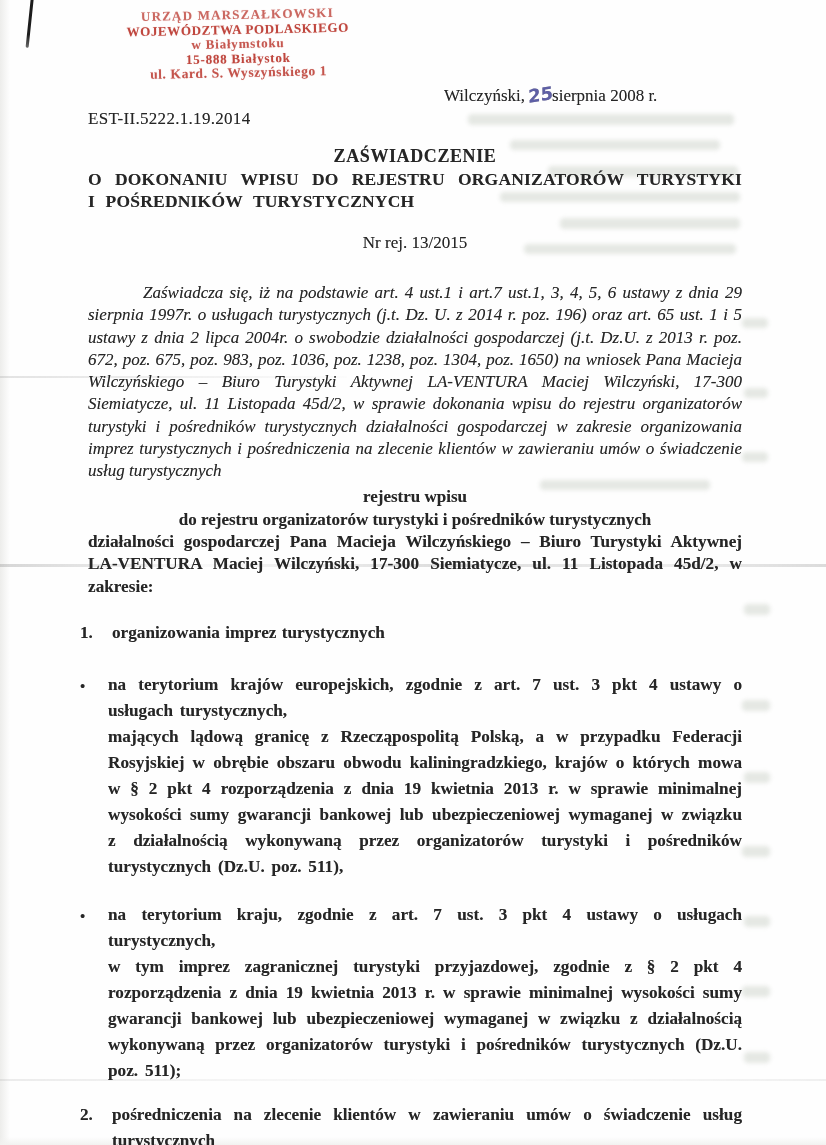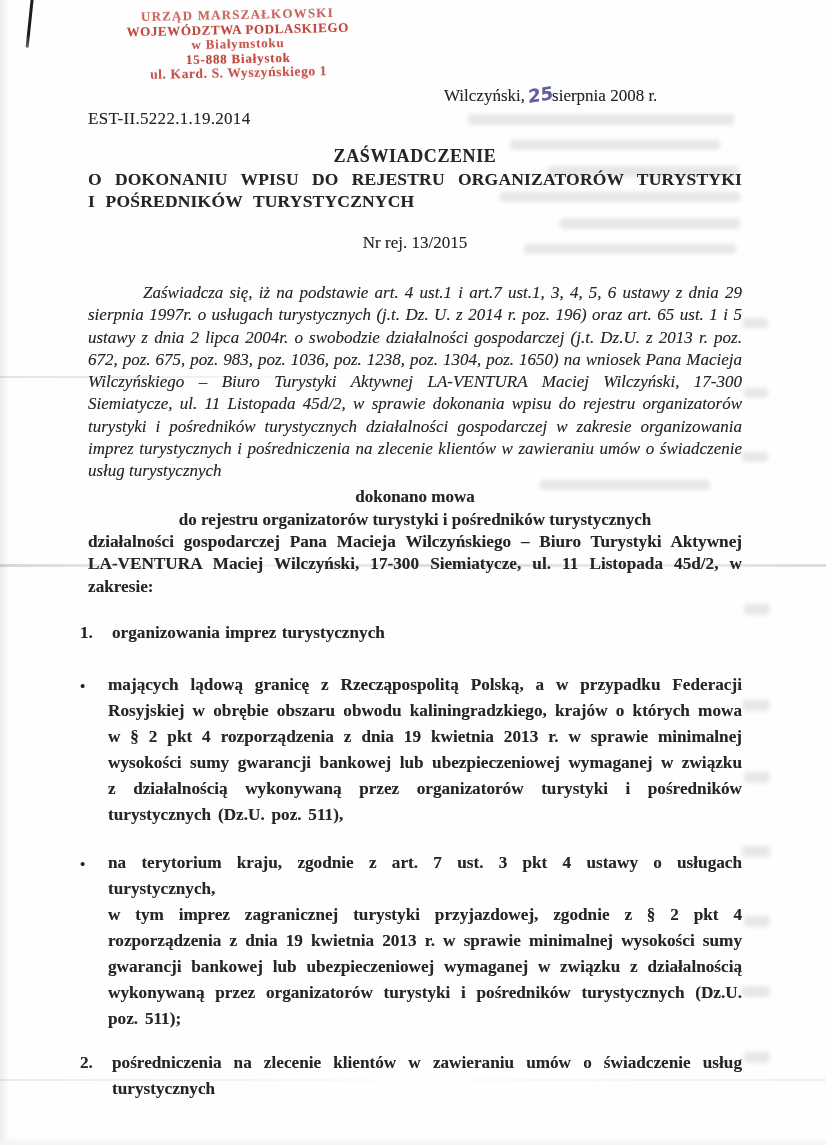--- a/index.html
+++ b/index.html
@@ -173,34 +173,35 @@
 
   <div class="refline soft">EST-II.5222.1.19.2014</div>
 
   <div class="doc-body">
     <div class="title soft">ZAŚWIADCZENIE</div>
     <div class="subtitle soft">O DOKONANIU WPISU DO REJESTRU ORGANIZATORÓW TURYSTYKI I POŚREDNIKÓW TURYSTYCZNYCH</div>
     <div class="regnum soft">Nr rej. 13/2015</div>
 
     <div class="intro soft">Zaświadcza się, iż na podstawie art. 4 ust.1 i art.7 ust.1, 3, 4, 5, 6 ustawy z dnia 29 sierpnia 1997r. o usługach turystycznych (j.t. Dz. U. z 2014 r. poz. 196) oraz art. 65 ust. 1 i 5 ustawy z dnia 2 lipca 2004r. o swobodzie działalności gospodarczej (j.t. Dz.U. z 2013 r. poz. 672, poz. 675, poz. 983, poz. 1036, poz. 1238, poz. 1304, poz. 1650) na wniosek Pana Macieja Wilczyńskiego – Biuro Turystyki Aktywnej LA-VENTURA Maciej Wilczyński, 17-300 Siemiatycze, ul. 11 Listopada 45d/2, w sprawie dokonania wpisu do rejestru organizatorów turystyki i pośredników turystycznych działalności gospodarczej w zakresie organizowania imprez turystycznych i pośredniczenia na zlecenie klientów w zawieraniu umów o świadczenie usług turystycznych</div>
 
-    <div class="decision-1 soft">dokonano mowa</div>
+    <div class="decision-1 soft">rejestru wpisu</div>
     <div class="decision-2 soft">do rejestru organizatorów turystyki i pośredników turystycznych</div>
     <div class="decision-body soft">działalności gospodarczej Pana Macieja Wilczyńskiego – Biuro Turystyki Aktywnej LA-VENTURA Maciej Wilczyński, 17-300 Siemiatycze, ul. 11 Listopada 45d/2, w zakresie:</div>
 
     <div class="scope">
 
       <div class="list-item">
         <span class="num soft">1.</span>
         <span class="lbl soft">organizowania imprez turystycznych</span>
       </div>
 
       <div class="bullet">
         <span class="dot">•</span>
         <span class="btxt">
+          <div class="soft">na terytorium krajów europejskich, zgodnie z art. 7 ust. 3 pkt 4 ustawy o usługach turystycznych,</div>
           <div class="soft">mających lądową granicę z Rzecząpospolitą Polską, a w przypadku Federacji Rosyjskiej w obrębie obszaru obwodu kaliningradzkiego, krajów o których mowa w § 2 pkt 4 rozporządzenia z dnia 19 kwietnia 2013 r. w sprawie minimalnej wysokości sumy gwarancji bankowej lub ubezpieczeniowej wymaganej w związku z działalnością wykonywaną przez organizatorów turystyki i pośredników turystycznych (Dz.U. poz. 511),</div>
         </span>
       </div>
 
       <div class="bullet" style="margin-top:22px;">
         <span class="dot">•</span>
         <span class="btxt">
           <div class="soft">na terytorium kraju, zgodnie z art. 7 ust. 3 pkt 4 ustawy o usługach turystycznych,</div>
           <div class="soft">w tym imprez zagranicznej turystyki przyjazdowej, zgodnie z § 2 pkt 4 rozporządzenia z dnia 19 kwietnia 2013 r. w sprawie minimalnej wysokości sumy gwarancji bankowej lub ubezpieczeniowej wymaganej w związku z działalnością wykonywaną przez organizatorów turystyki i pośredników turystycznych (Dz.U. poz. 511);</div>
         </span>

